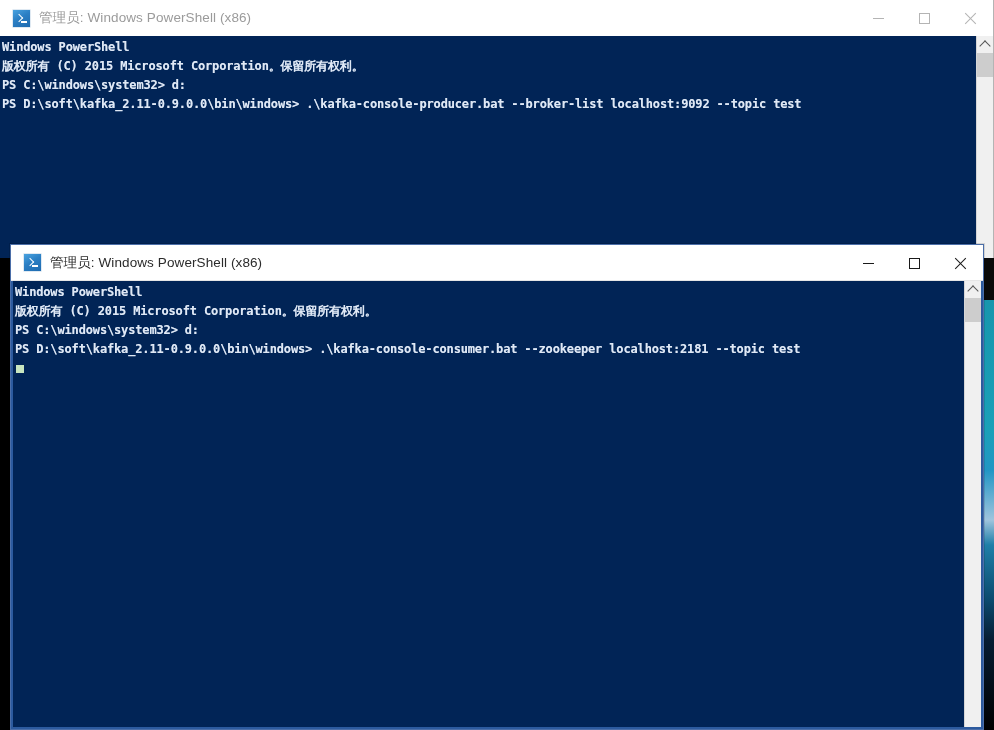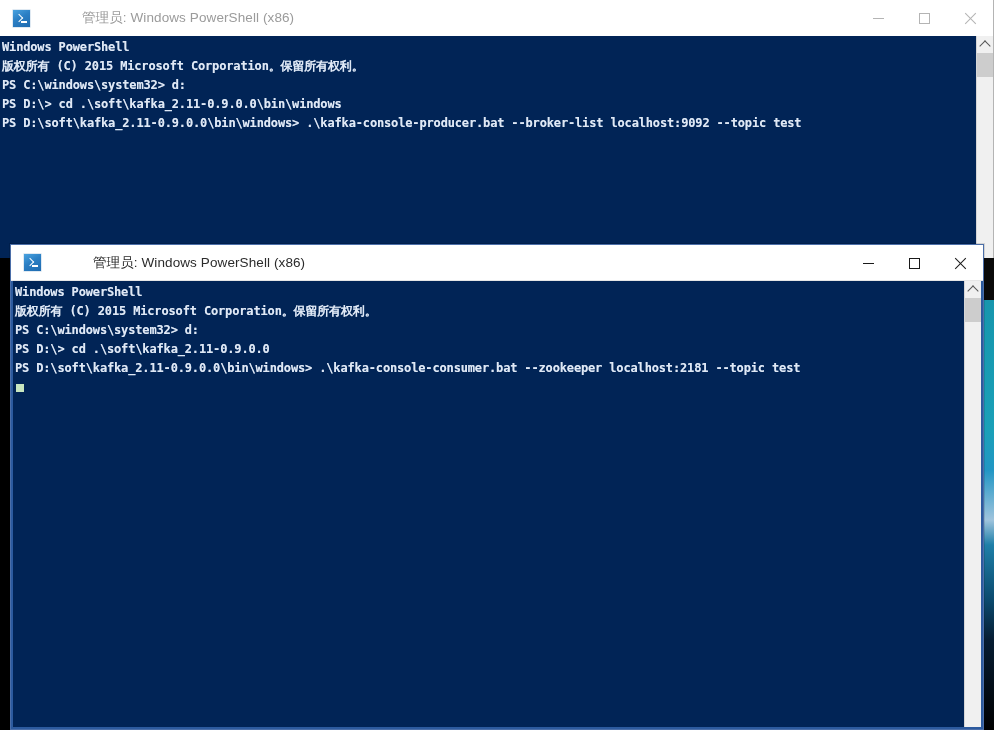--- a/index.html
+++ b/index.html
@@ -71,21 +71,20 @@
     position: absolute;
     left: 8px; bottom: 4px;
     width: 6px; height: 1.6px;
     background: #ffffff;
   }
   .title-text {
     font-size: 13.5px;
     color: #2b2b2b;
     white-space: nowrap;
     letter-spacing: 0.1px;
-    margin-left: 43px;
   }
   .title-text.inactive { color: #9b9b9b; }
 
   .win-controls {
     position: absolute;
     right: 0;
     top: 0;
     height: 36px;
     display: flex;
   }
@@ -240,21 +239,20 @@
         </div>
       </div>
     </div>
 
     <div class="console-wrap">
       <div class="console">
         <div class="line">Windows PowerShell</div>
         <div class="line">版权所有 (C) 2015 Microsoft Corporation。保留所有权利。</div>
         <div class="line blank"></div>
         <div class="line">PS C:\windows\system32&gt; d:</div>
-        <div class="line">PS D:\&gt; cd .\soft\kafka_2.11-0.9.0.0\bin\windows</div>
         <div class="line">PS D:\soft\kafka_2.11-0.9.0.0\bin\windows&gt; .\kafka-console-producer.bat --broker-list localhost:9092 --topic test</div>
       </div>
 
       <div class="scrollbar">
         <div class="sb-arrow">
           <div class="chev"></div>
         </div>
         <div class="sb-thumb"></div>
       </div>
     </div>
@@ -278,21 +276,20 @@
         </div>
       </div>
     </div>
 
     <div class="console-wrap">
       <div class="console">
         <div class="line">Windows PowerShell</div>
         <div class="line">版权所有 (C) 2015 Microsoft Corporation。保留所有权利。</div>
         <div class="line blank"></div>
         <div class="line">PS C:\windows\system32&gt; d:</div>
-        <div class="line">PS D:\&gt; cd .\soft\kafka_2.11-0.9.0.0</div>
         <div class="line">PS D:\soft\kafka_2.11-0.9.0.0\bin\windows&gt; .\kafka-console-consumer.bat --zookeeper localhost:2181 --topic test</div>
         <div class="line"><span class="cursor"></span></div>
       </div>
 
       <div class="scrollbar">
         <div class="sb-arrow">
           <div class="chev"></div>
         </div>
         <div class="sb-thumb"></div>
       </div>

